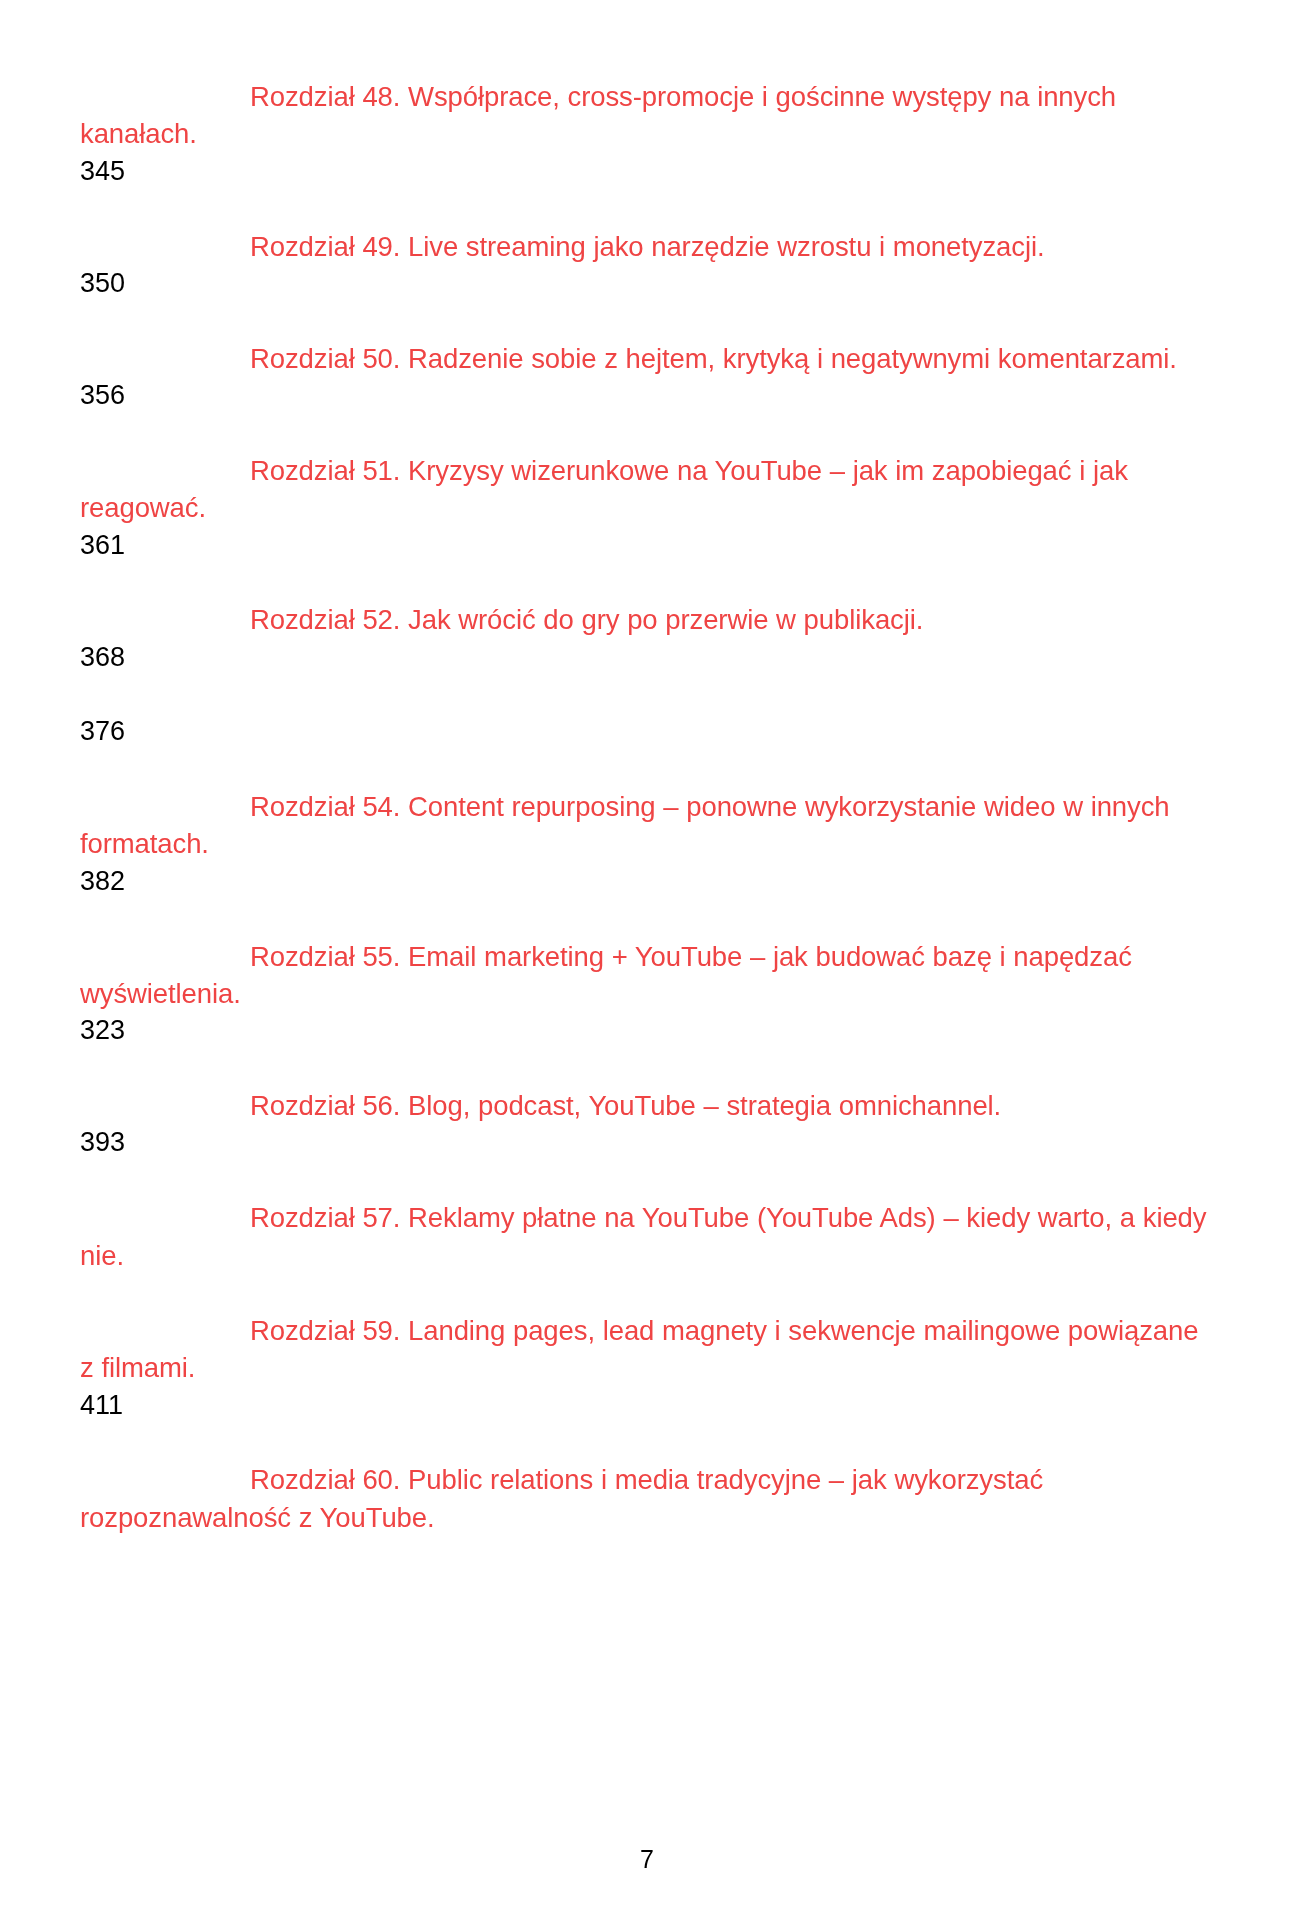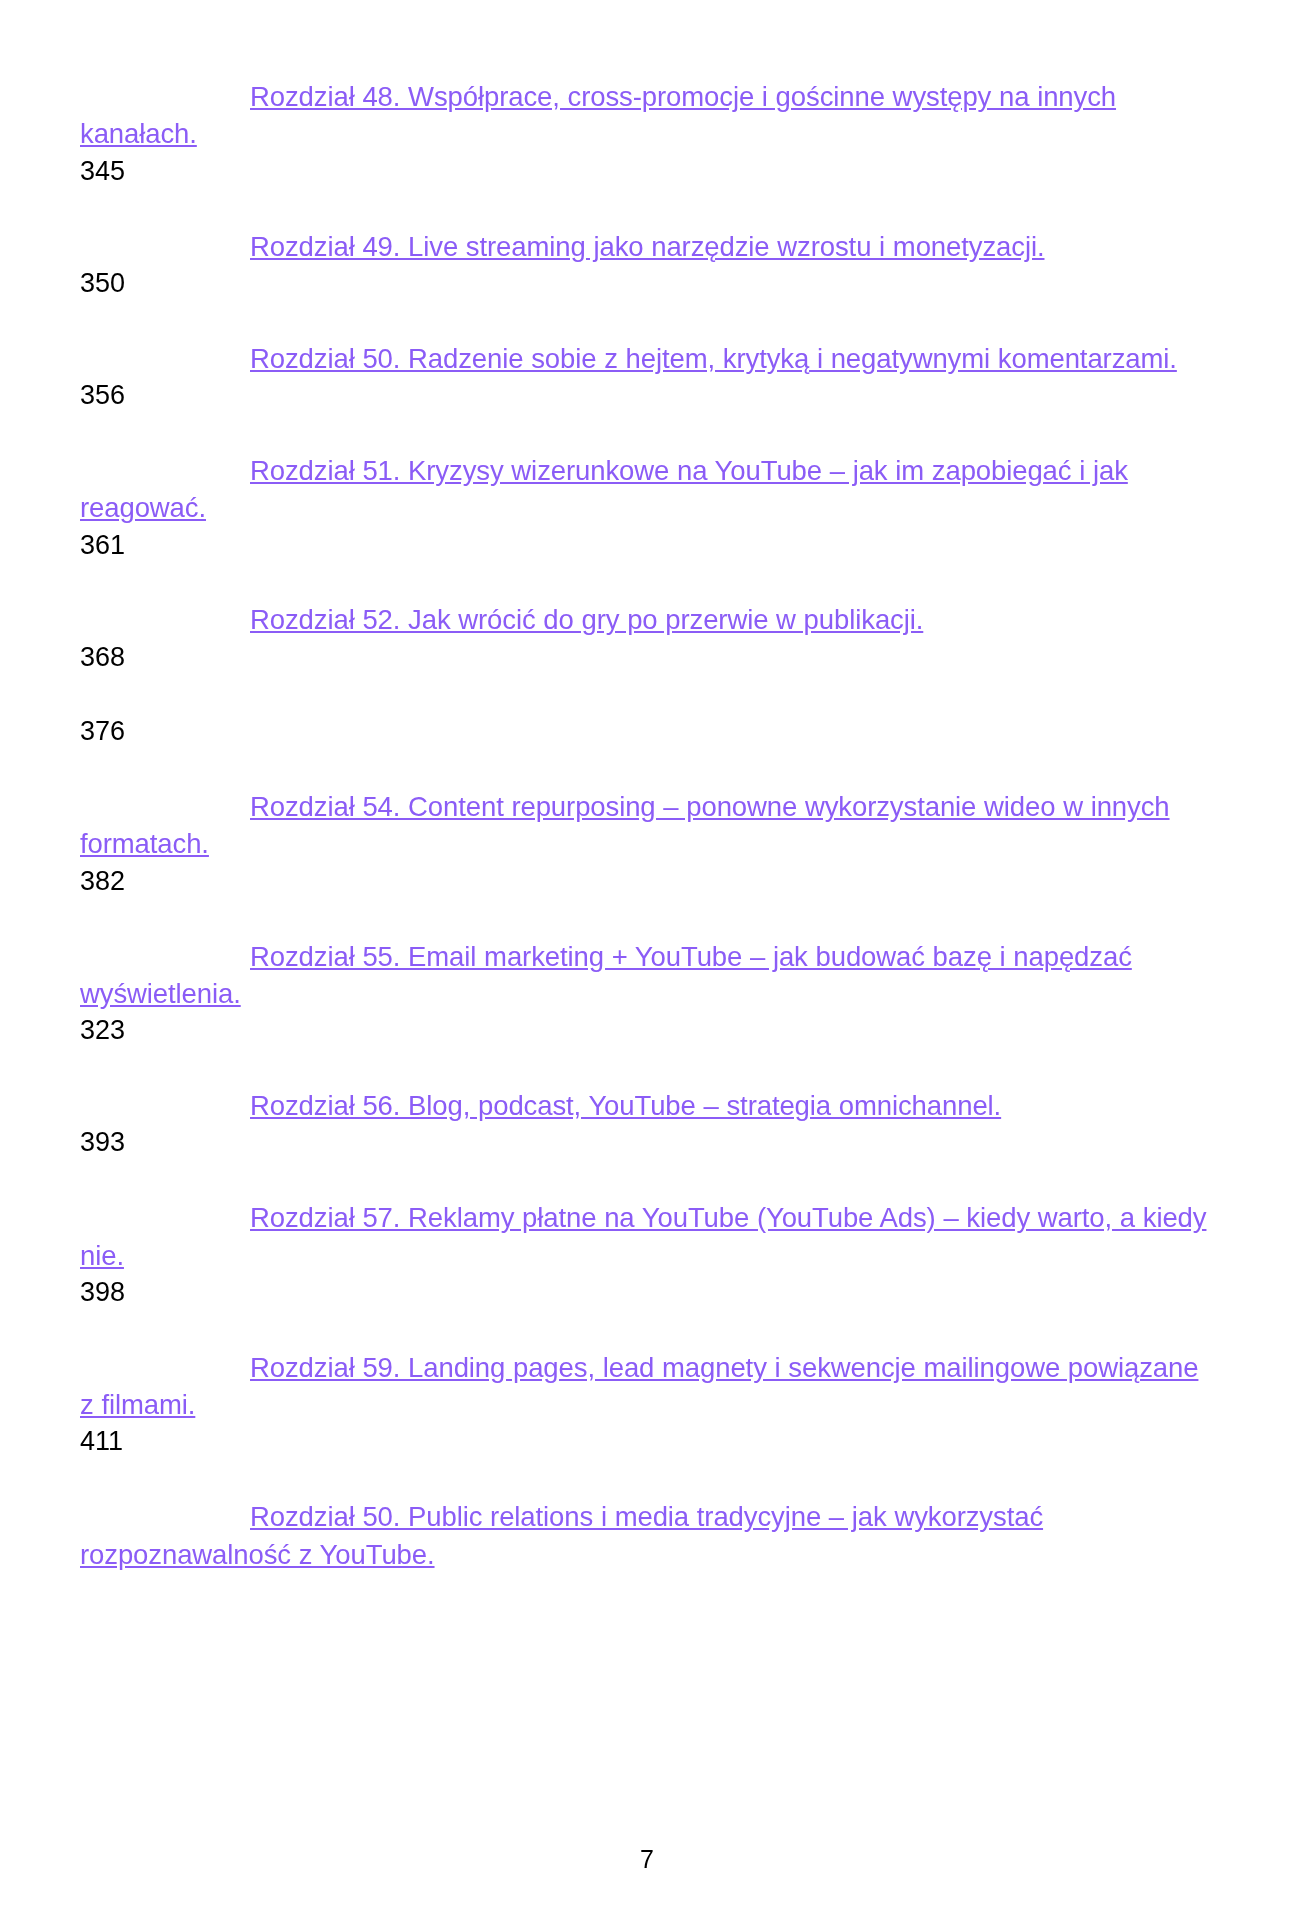--- a/index.html
+++ b/index.html
@@ -25,22 +25,21 @@
   }
   .toc-entry:last-of-type {
     margin-bottom: 0;
   }
   .toc-title {
     font-size: 27.5px;
     line-height: 1.36;
     text-indent: 170px;
     letter-spacing: -0.1px;
     word-spacing: 0.2px;
-    color: #8b5cf6;
-    text-decoration: underline;
+    color: #ef4444;
   }
   .toc-page {
     font-size: 27px;
     line-height: 1.36;
     color: #000000;
   }
   .page-number-footer {
     position: absolute;
     left: 0;
     right: 0;
@@ -96,30 +95,29 @@
       <div class="toc-page">323</div>
     </div>
 
     <div class="toc-entry">
       <div class="toc-title">Rozdział 56. Blog, podcast, YouTube – strategia omnichannel.</div>
       <div class="toc-page">393</div>
     </div>
 
     <div class="toc-entry">
       <div class="toc-title">Rozdział 57. Reklamy płatne na YouTube (YouTube Ads) – kiedy warto, a kiedy nie.</div>
-      <div class="toc-page">398</div>
     </div>
 
 
     <div class="toc-entry">
       <div class="toc-title">Rozdział 59. Landing pages, lead magnety i sekwencje mailingowe powiązane z filmami.</div>
       <div class="toc-page">411</div>
     </div>
 
     <div class="toc-entry">
-      <div class="toc-title">Rozdział 50. Public relations i media tradycyjne – jak wykorzystać rozpoznawalność z YouTube.</div>
+      <div class="toc-title">Rozdział 60. Public relations i media tradycyjne – jak wykorzystać rozpoznawalność z YouTube.</div>
     </div>
 
   </div>
 
   <div class="page-number-footer">7</div>
 
 </div>
 
 </body></html>

